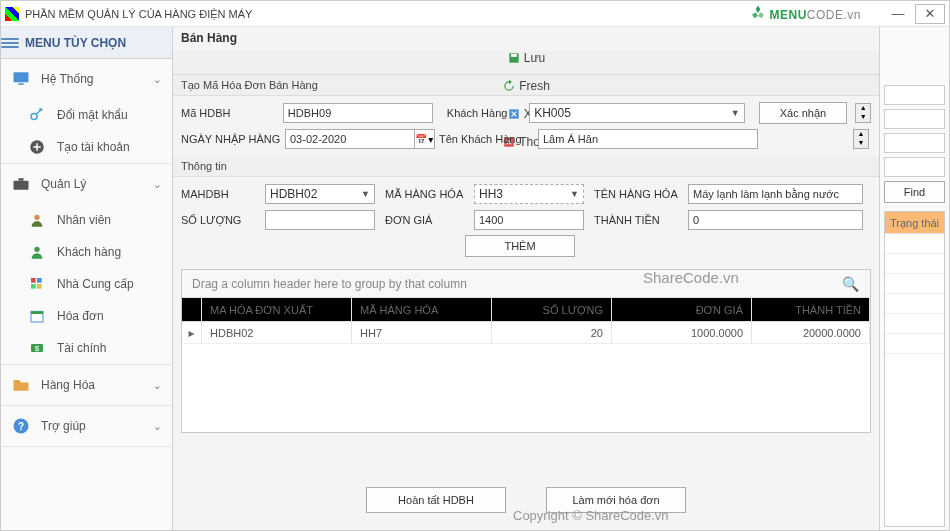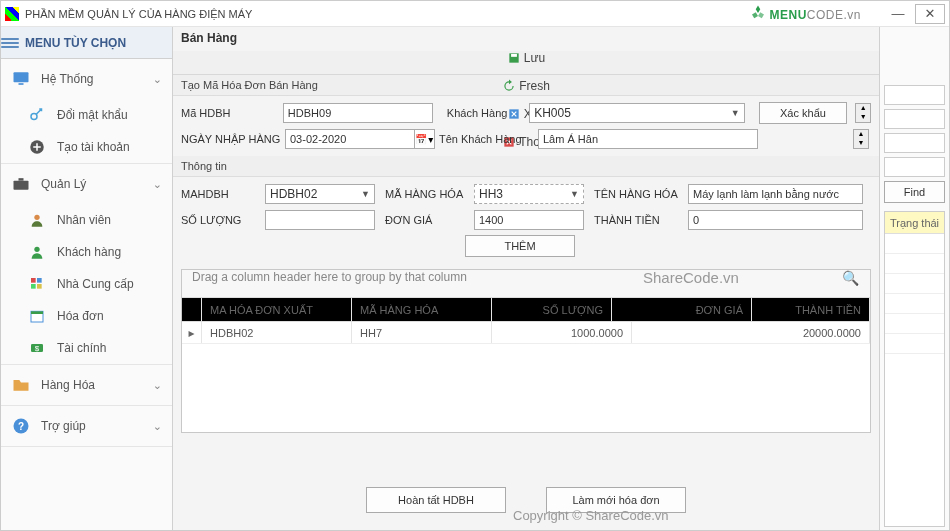--- a/index.html
+++ b/index.html
@@ -41,21 +41,21 @@
 .lbl { width: 100px; color: #333; font-size: 11px; }
 .inp, .sel { height: 20px; border: 1px solid #aaa; background: #fff; padding: 0 4px; font-size: 11px; color: #333; }
 .sel { display: flex; align-items: center; justify-content: space-between; }
 .sel .dd { color: #555; font-size: 9px; padding-left: 4px; }
 .btn { height: 22px; border: 1px solid #aaa; background: #fdfdfd; padding: 0 14px; font-size: 11px; color: #333; display:flex; align-items:center; justify-content:center; }
 .date-wrap { display:flex; }
 .date-wrap .cal { width:20px; border:1px solid #aaa; border-left:none; background:#fff; display:flex; align-items:center; justify-content:center; font-size:10px; }
 
 
 .grid-wrap { margin: 6px 8px 0 8px; border: 1px solid #c8c8c8; background: #fff; }
-.grid-groupby { height: 28px; display:flex; padding: 0 10px; color: #888; font-size: 11px; background:#f7f7f7; border-bottom:1px solid #ddd; position:relative; }
+.grid-groupby { height: 28px; display:flex; align-items:center; padding: 0 10px; color: #888; font-size: 11px; background:#f7f7f7; border-bottom:1px solid #ddd; position:relative; }
 .grid-groupby .search-ic { position:absolute; right:10px; font-size:14px; color:#555; }
 .grid-head { display:flex; height:24px; background:#000000; border-bottom:1px solid #ddd; }
 .grid-head .col, .grid-row .cell { border-right:1px solid #e5e5e5; display:flex; align-items:center; padding:0 8px; font-size:11px; color:#555; }
 .grid-head .col { font-weight:normal; color:#666; }
 .grid-row { display:flex; height:22px; border-bottom:1px solid #eee; }
 .grid-row .indicator { width:20px; display:flex; align-items:center; justify-content:center; color:#666; border-right:1px solid #e5e5e5; }
 .c0{width:20px;} .c1{width:150px;} .c2{width:140px;} .c3{width:120px; justify-content:flex-end;} .c4{width:140px; justify-content:flex-end;} .c5{flex:1; justify-content:flex-end;}
 
 .grid-body { height: 110px; }
 
@@ -63,21 +63,21 @@
 .footer-btns .btn { width:140px; height:26px; }
 
 .watermark { position:absolute; color:#999; font-size:15px; pointer-events:none; font-weight:500; }
 .wm1 { top: 242px; left: 470px; }
 .wm2 { bottom: 8px; left: 340px; font-size: 13px; }
 
 
 .rightpane { width: 70px; border-left:1px solid #d0d0d0; background:#fafafa; padding:4px; display:flex; flex-direction:column; gap:4px; }
 .rightpane .slot { height:20px; border:1px solid #ccc; background:#fff; }
 .rightpane .tbl { border:1px solid #ccc; background:#fff; flex:1; margin-top:4px; }
-.rightpane .tbl .h { height:22px; border-bottom:1px solid #ddd; background:#fef9c3; display:flex; align-items:center; justify-content:center; font-size:11px; color:#666; }
+.rightpane .tbl .h { height:22px; border-bottom:1px solid #ddd; background:#fdba74; display:flex; align-items:center; justify-content:center; font-size:11px; color:#666; }
 .rightpane .tbl .r { height:20px; border-bottom:1px solid #eee; }
 
 
 svg { display:block; }
 </style>
 </head>
 <body>
 
 <div class="titlebar">
   <div class="app-icon"></div>
@@ -265,21 +265,21 @@
     <div class="section-label">Tạo Mã Hóa Đơn Bán Hàng</div>
     <div class="form">
       <div class="row">
         <div class="lbl">Mã HDBH</div>
         <input class="inp" style="width: 150px;" value="HDBH09">
         <div class="lbl" style="width:80px;margin-left:10px">Khách Hàng</div>
         <div class="sel" style="width:220px">
             <span>KH005</span>
             <span class="dd">▼</span>
           </div>
-        <div class="btn" style="margin-left:10px;width:90px">Xác khẩu</div>
+        <div class="btn" style="margin-left:10px;width:90px">Xác nhận</div>
         <div style="width:16px;height:20px;border:1px solid #aaa;background:#eee;margin-left:4px;display:flex;flex-direction:column">
             <div style="flex:1;text-align:center;font-size:7px">▲</div>
             <div style="flex:1;text-align:center;font-size:7px">▼</div>
           </div>
       </div>
       <div class="row">
         <div class="lbl">NGÀY NHẬP HÀNG</div>
         <div class="date-wrap">
           <input class="inp" style="width: 130px;" value="03-02-2020">
           <div class="cal">📅▾</div>
@@ -334,20 +334,21 @@
         <div class="col c2">MÃ HÀNG HÓA</div>
         <div class="col c3">SỐ LƯỢNG</div>
         <div class="col c4">ĐƠN GIÁ</div>
         <div class="col c5">THÀNH TIỀN</div>
       </div>
       <div class="grid-body">
         <div class="grid-row">
           <div class="indicator">▸</div>
           <div class="cell c1">HDBH02</div>
           <div class="cell c2">HH7</div>
+          <div class="cell c3">20</div>
           <div class="cell c4">1000.0000</div>
           <div class="cell c5">20000.0000</div>
         </div>
       </div>
     </div>
 
     <div class="footer-btns">
       <div class="btn">Hoàn tất HDBH</div>
       <div class="btn">Làm mới hóa đơn</div>
     </div>

